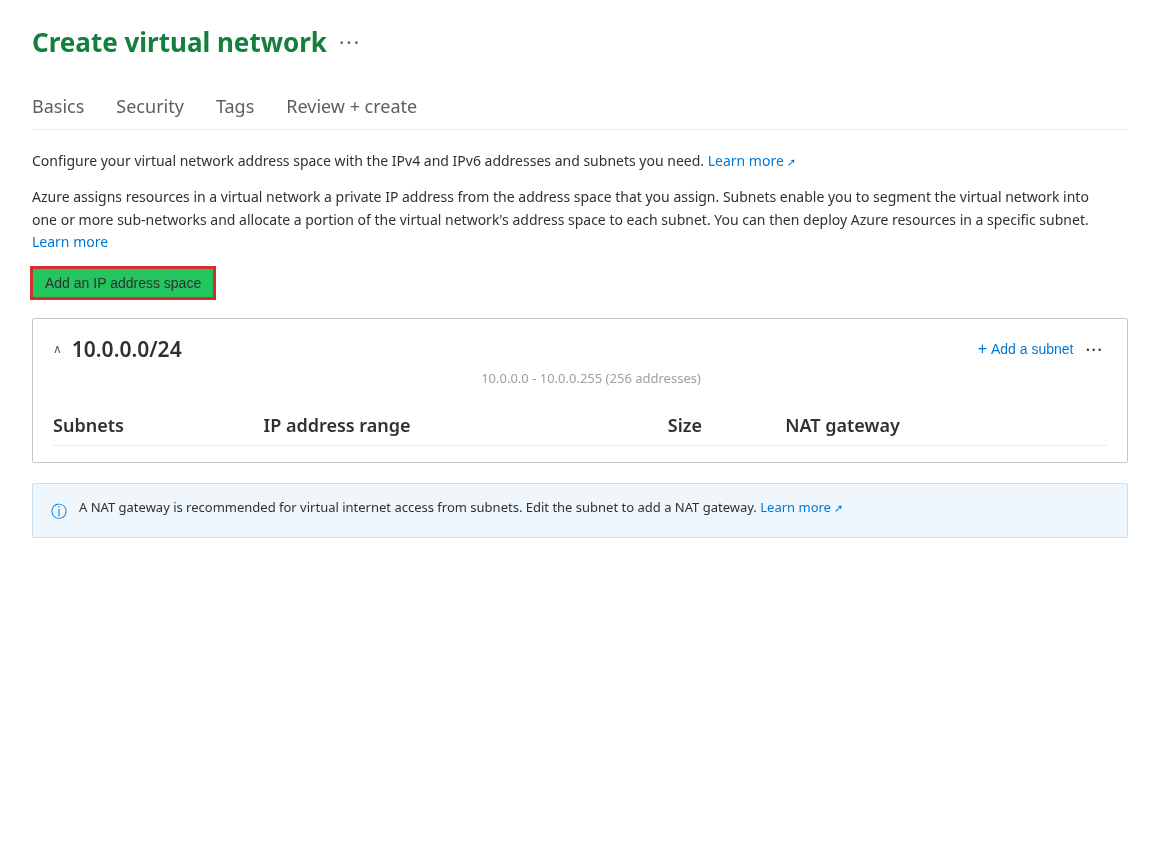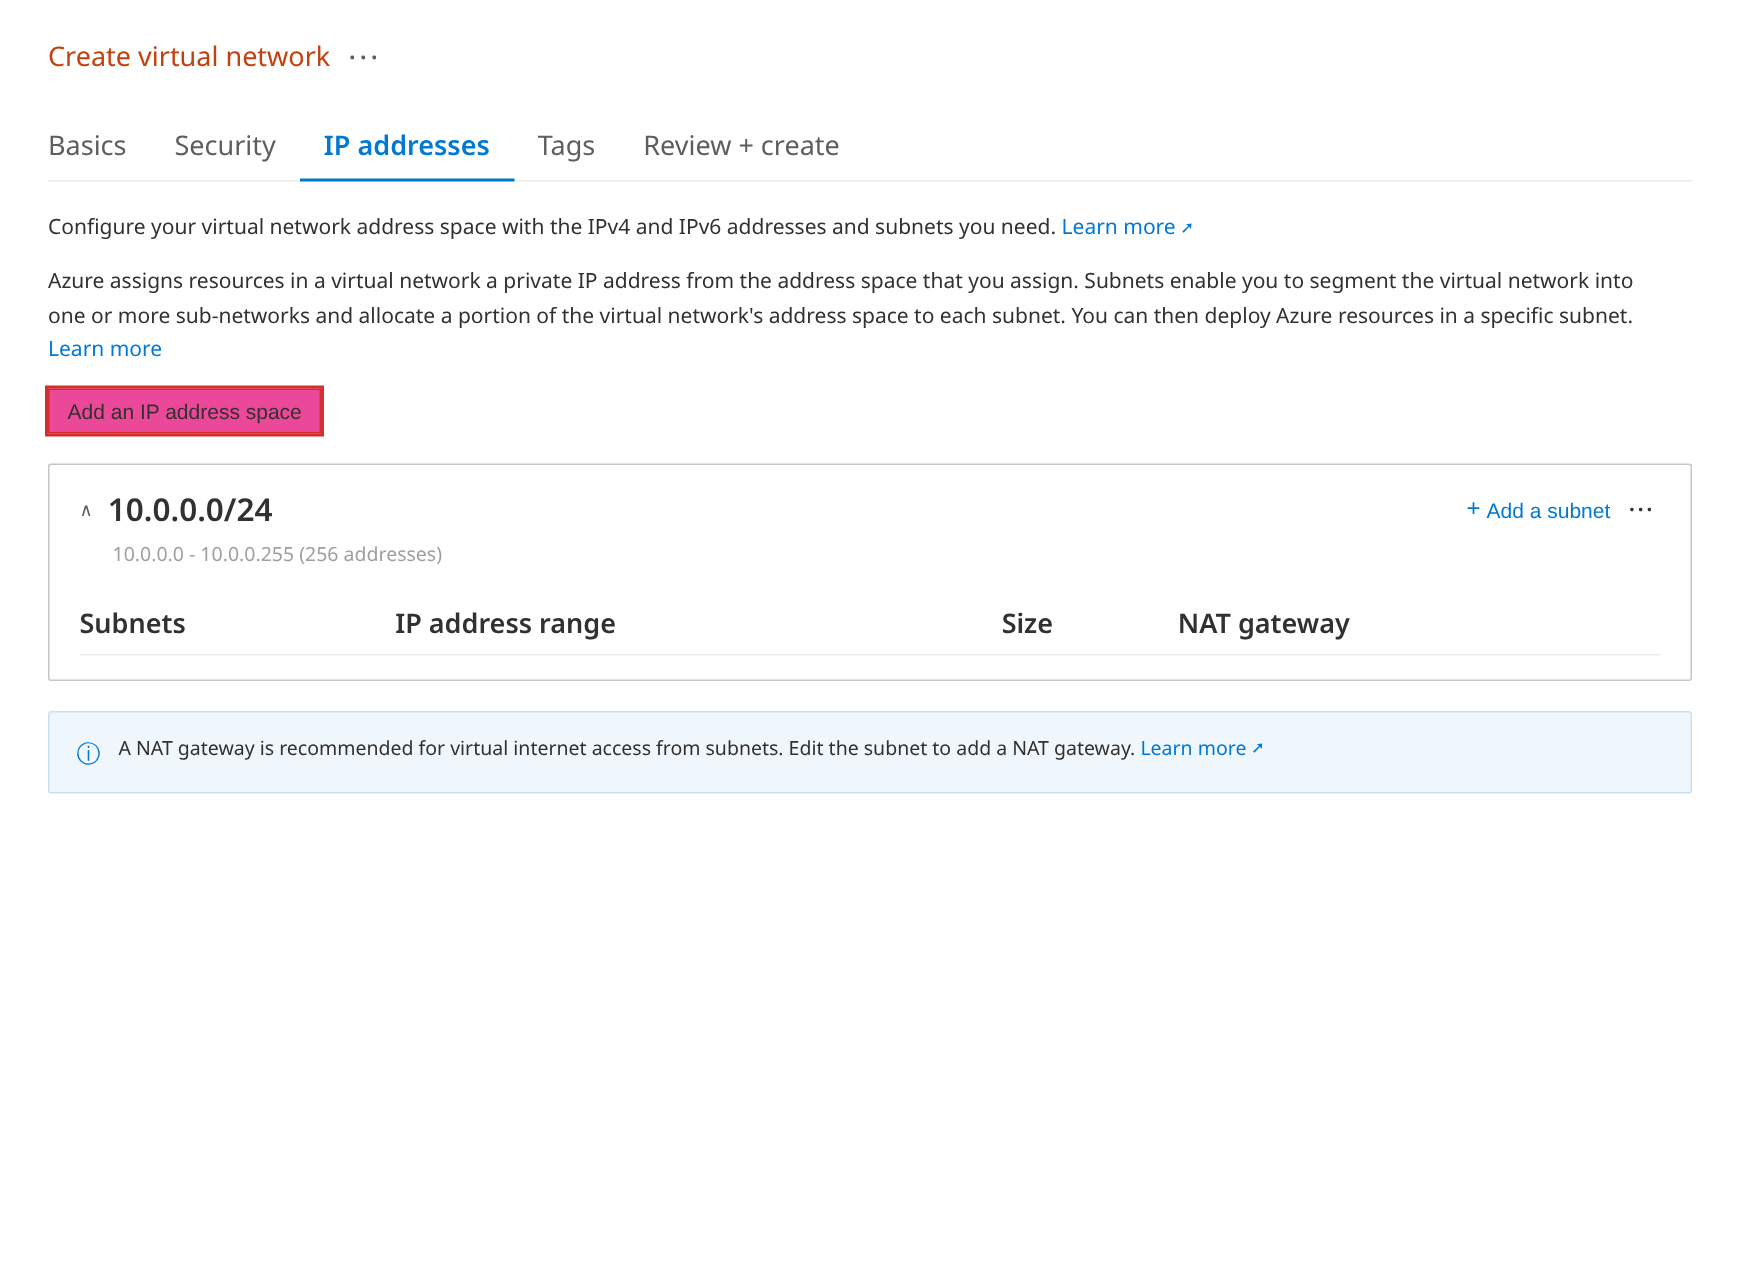--- a/index.html
+++ b/index.html
@@ -12,23 +12,23 @@
       max-width: 1160px;
     }
 
     .page-title-row {
       display: flex;
       align-items: center;
       gap: 12px;
       margin-bottom: 24px;
     }
     .page-title {
-      font-size: 18px;
-      font-weight: 400;
-      color: #c2410c;
+      font-size: 26px;
+      font-weight: 700;
+      color: #15803d;
     }
     .more-icon {
       font-size: 20px;
       color: #605e5c;
       cursor: pointer;
       letter-spacing: 2px;
     }
 
     
     .tabs {
@@ -71,21 +71,21 @@
       font-size: 11px;
       margin-left: 3px;
       vertical-align: middle;
     }
 
     
     .add-ip-btn {
       display: inline-block;
       padding: 6px 12px;
       border: 1px solid #d32f2f;
-      background: #ec4899;
+      background: #22c55e;
       color: #323130;
       font-size: 14px;
       cursor: pointer;
       margin-bottom: 20px;
       outline: 2px solid #d32f2f;
       outline-offset: 0px;
     }
 
     
     .ip-space-card {
@@ -142,20 +142,21 @@
       cursor: pointer;
       padding: 0 4px;
       letter-spacing: 1px;
     }
 
     .ip-range-text {
       color: #a19f9d;
       font-size: 13px;
       margin-bottom: 18px;
       padding-left: 22px;
+      text-align: center;
     }
 
     .subnet-table {
       width: 100%;
       border-collapse: collapse;
     }
     .subnet-table th {
       text-align: left;
       font-weight: 600;
       font-size: 18px;
@@ -192,21 +193,20 @@
 
 
 <div class="page-title-row">
   <h1 class="page-title">Create virtual network</h1>
   <span class="more-icon">···</span>
 </div>
 
 <nav class="tabs">
   <div class="tab">Basics</div>
   <div class="tab">Security</div>
-  <div class="tab active">IP addresses</div>
   <div class="tab">Tags</div>
   <div class="tab">Review + create</div>
 </nav>
 
 <p class="desc-block">
   <span>Configure your virtual network address space with the IPv4 and IPv6 addresses and subnets you need.</span>
   <a class="learn-more-link">
     <span>Learn more</span><span class="ext-icon">➚</span>
   </a>
 </p>

